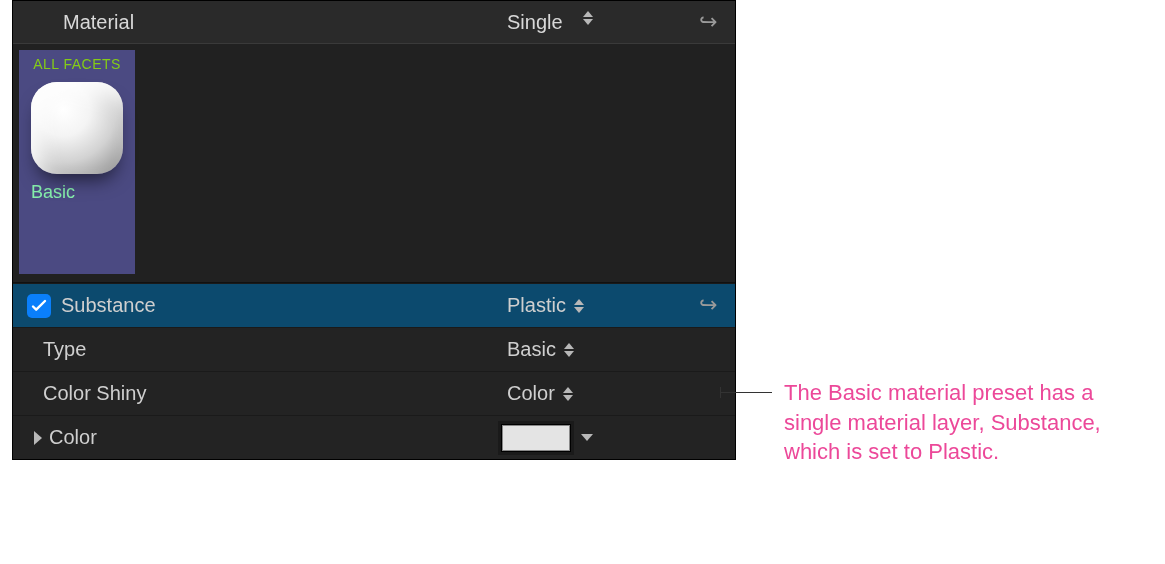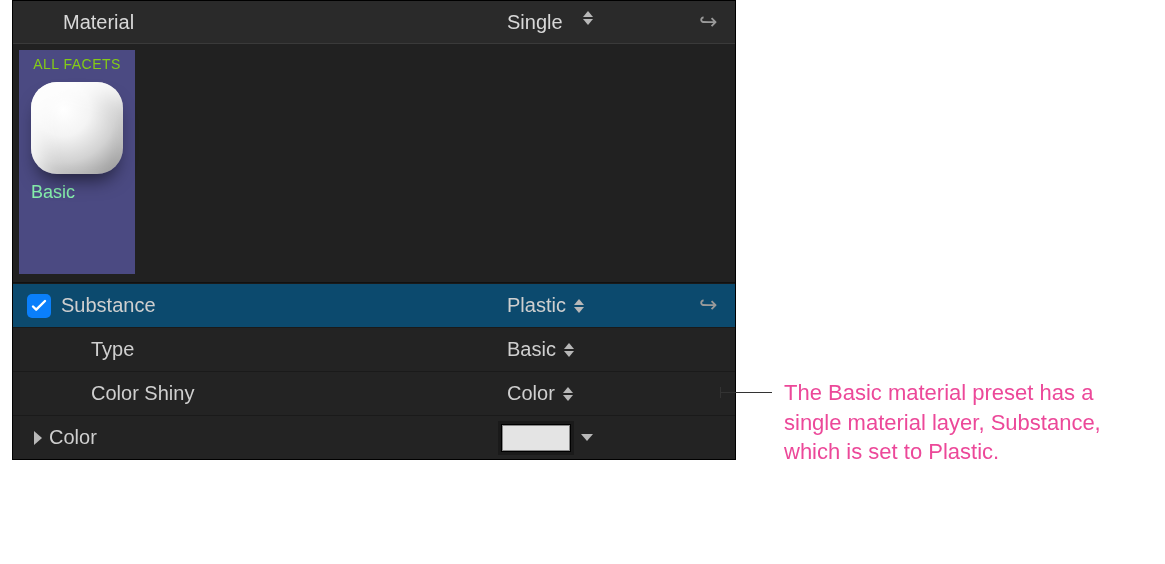--- a/index.html
+++ b/index.html
@@ -147,21 +147,21 @@
     gap: 8px;
     cursor: pointer;
   }
   .row .value.btn { left: 418px; }
   .row .reset {
     position: absolute;
     right: 18px;
     color: #9a9a9a;
     cursor: pointer;
   }
-  .indent1 { padding-left: 78px; }
+  .indent1 { padding-left: 30px; }
   .indent0 { padding-left: 14px; }
 
   .swatch-wrap {
     display: flex;
     align-items: center;
     gap: 10px;
   }
   .swatch {
     width: 70px;
     height: 28px;

